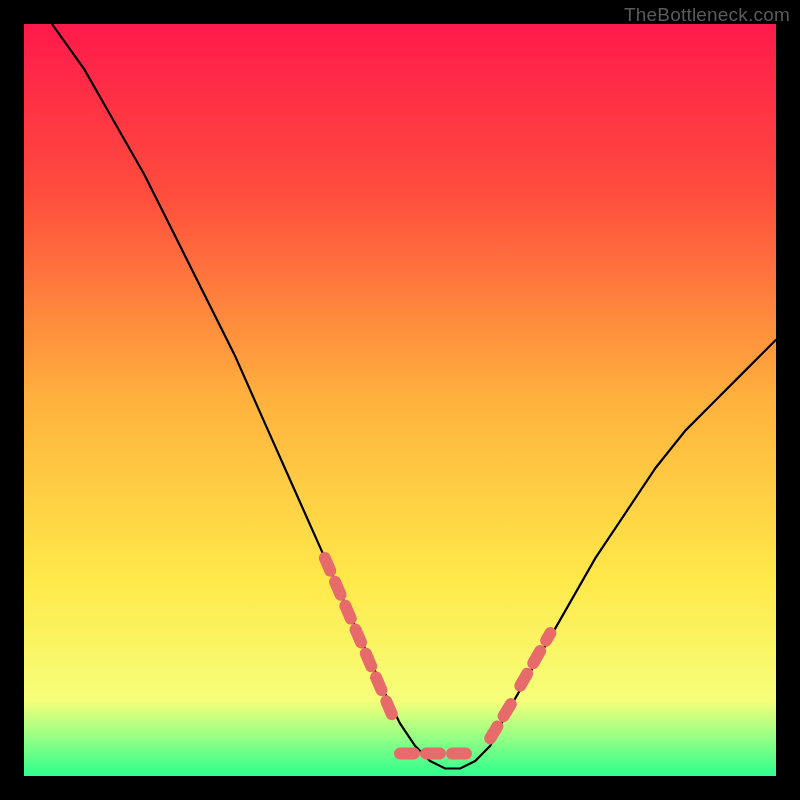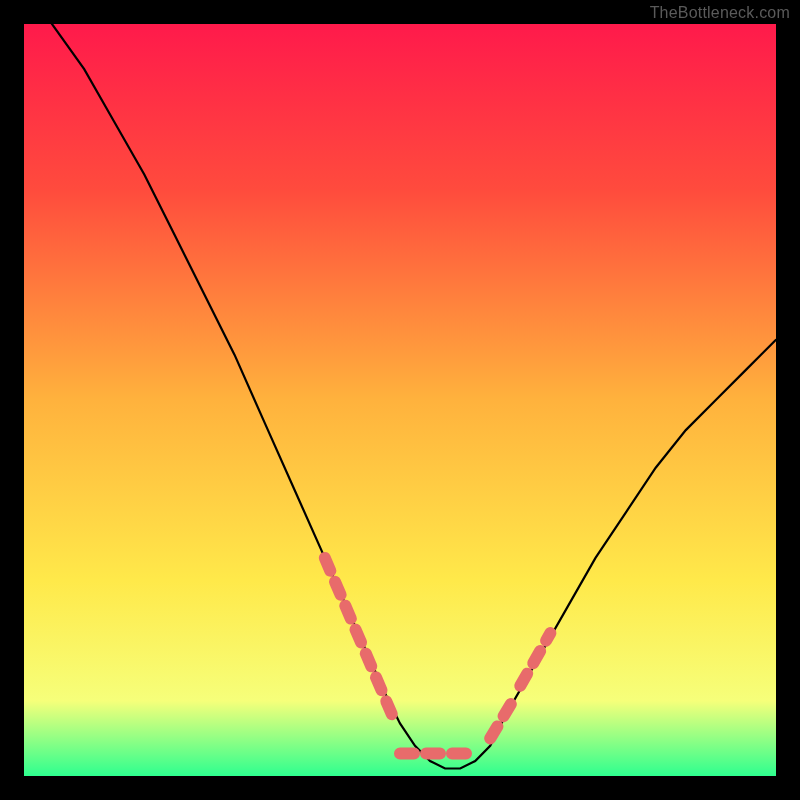--- a/index.html
+++ b/index.html
@@ -15,21 +15,21 @@
     position: relative;
     width: 800px;
     height: 800px;
     background: #000;
   }
   .watermark {
     position: absolute;
     top: 4px;
     right: 10px;
     color: #5a5a5a;
-    font-size: 16px;
+    font-size: 19px;
     font-weight: 400;
     letter-spacing: 0.2px;
     z-index: 10;
   }
   svg.plot {
     position: absolute;
     left: 0;
     top: 0;
     width: 800px;
     height: 800px;

